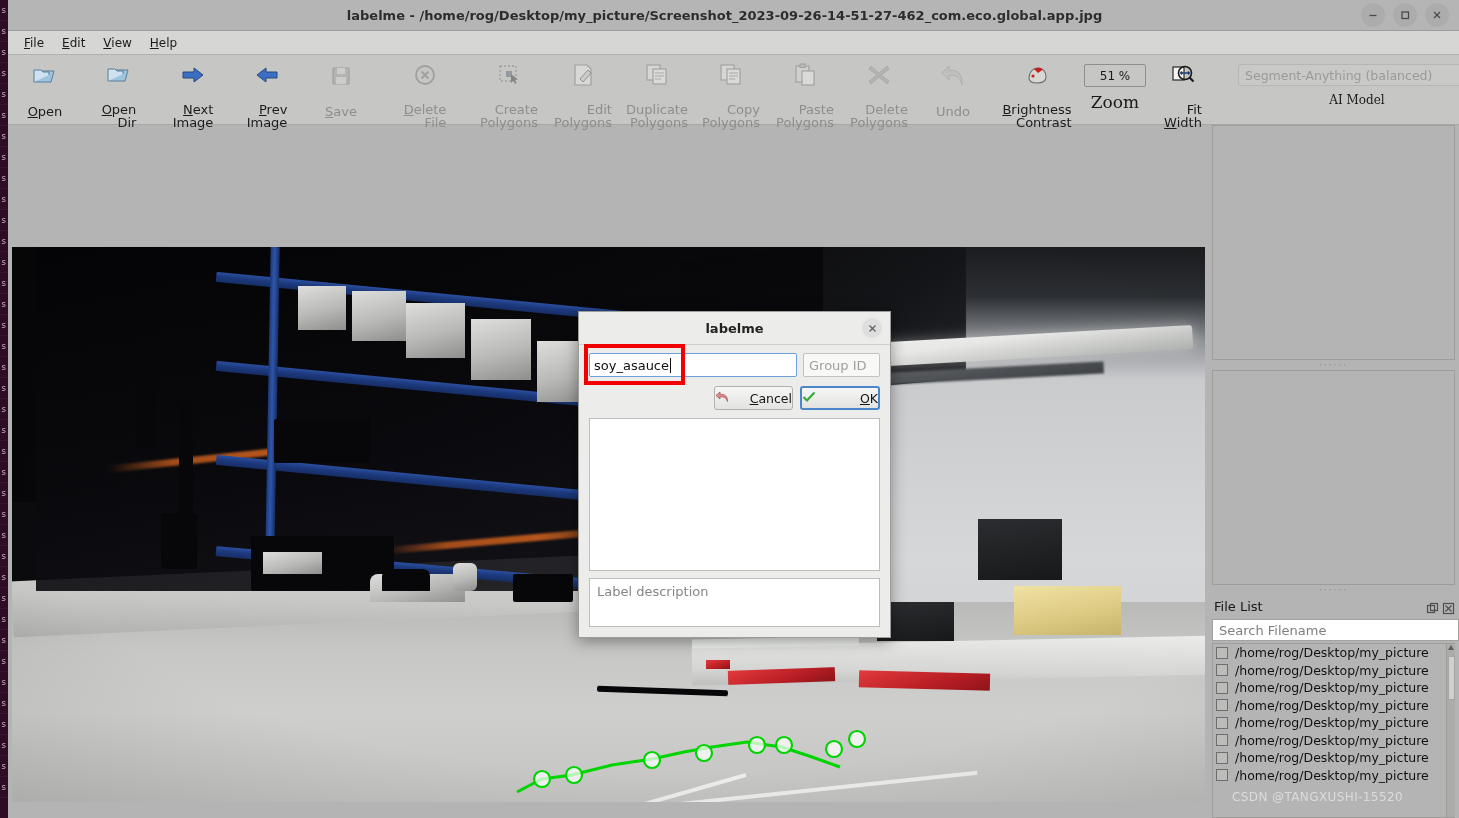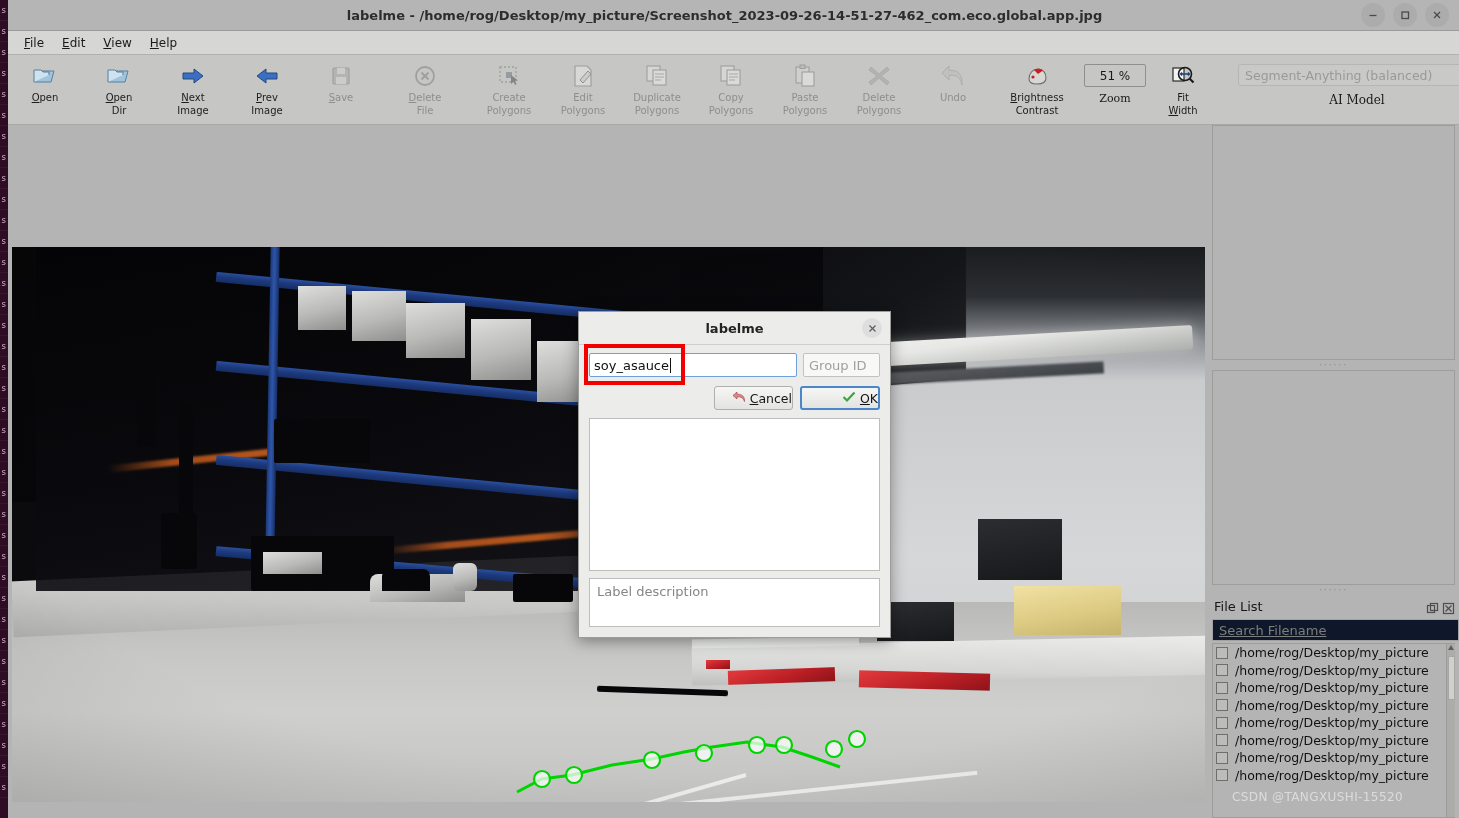--- a/index.html
+++ b/index.html
@@ -88,41 +88,42 @@
   .tbtn {
     width: 74px; min-width: 74px;
     height: 64px;
     display: flex; flex-direction: column;
     align-items: center; justify-content: flex-start;
     padding-top: 3px;
     text-align: center;
   }
   .tbtn .ic { height: 28px; display: flex; align-items: center; justify-content: center; }
   .tbtn .lbl {
-    font-size: 10px; line-height: 12.5px;
-    color: #1c1c1c; margin-top: 2px;
+    font-size: 13px; line-height: 12.5px;
+    color: #1c1c1c; margin-top: 16px;
     font-family: "DejaVu Sans", sans-serif;
+    text-align: right;
   }
   .tbtn.disabled .lbl { color: #8e8e8c; }
   .tbtn.disabled .ic { opacity: .42; }
   .tbtn .lbl u { text-decoration: underline; }
   .tsep {
     width: 1px; height: 56px; background: #aaaaa8;
     margin: 2px 5px 0 5px;
   }
   .zoom-box {
     width: 62px; height: 23px;
     border: 1px solid #8f8f8d;
     background: #c6c6c4;
     display: flex; align-items: center; justify-content: center;
     font-size: 12px; color: #1a1a1a; border-radius: 2px;
     margin-top: 5px;
   }
   .zoom-group { width: 84px; display: flex; flex-direction: column; align-items: center; }
-  .zoom-group .lbl { font-size: 11px; color: #1a1a1a; margin-top: 5px; font-family: "DejaVu Serif", serif; }
+  .zoom-group .lbl { font-size: 17px; color: #1a1a1a; margin-top: 5px; font-family: "DejaVu Serif", serif; }
   .ai-group {
     display: flex; flex-direction: column; align-items: center;
     margin-left: 8px; padding-top: 5px;
   }
   .ai-combo {
     width: 238px; height: 22px;
     border: 1px solid #b6b6b4; border-radius: 3px;
     background: #c9c9c7;
     display: flex; align-items: center;
     padding: 0 6px;
@@ -312,21 +313,21 @@
     border: 1px solid #c2c2c0; border-radius: 2px;
     background: #f8f8f7;
     display: flex; align-items: center; padding: 0 5px;
     font-size: 13px; color: #a0a09e;
   }
   .row2 { display: flex; justify-content: flex-end; gap: 7px; margin-top: 9px; }
   .dbtn {
     height: 24px; min-width: 79px;
     border: 1px solid #b0b0ae; border-radius: 3px;
     background: linear-gradient(180deg,#f6f6f5 0%, #e3e3e1 100%);
-    display: flex; align-items: center; justify-content: flex-end; gap: 4px;
+    display: flex; align-items: center; justify-content: space-between; gap: 4px;
     font-size: 12.5px; color: #161616;
   }
   .dbtn.primary { border: 2px solid #4a86c8; min-width: 80px; }
   .dbtn u { text-decoration: underline; }
   .list-area {
     margin-top: 8px;
     flex: 1;
     background: #ffffff;
     border: 1px solid #bdbdbb;
   }
@@ -365,25 +366,25 @@
     flex: 1;
   }
   .dock-sep {
     height: 10px;
     display: flex; align-items: center; justify-content: center;
     color: #8d8d8b; font-size: 9px; letter-spacing: 2px;
   }
   .search-box {
     margin: 2px 0 0 4px;
     height: 22px;
-    background: #0f172a;
+    background: #ffffff;
     border: 1px solid #a2a2a0;
     display: flex; align-items: center;
     padding: 0 6px;
-    font-size: 13px; color: #7e7e7c; text-decoration: underline;
+    font-size: 13px; color: #7e7e7c;
   }
   .file-list {
     margin: 2px 4px 0 4px;
     flex: 1;
     background: #b4b4b4;
     border: 1px solid #9d9d9b;
     border-right: none;
     overflow: hidden;
     position: relative;
   }

